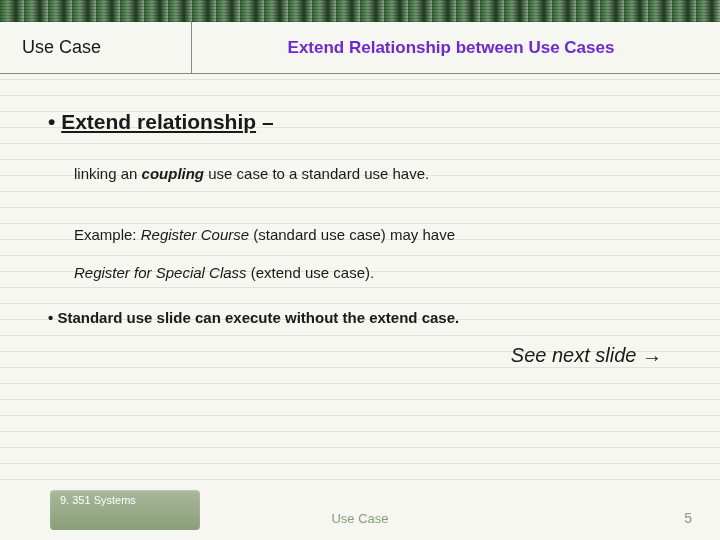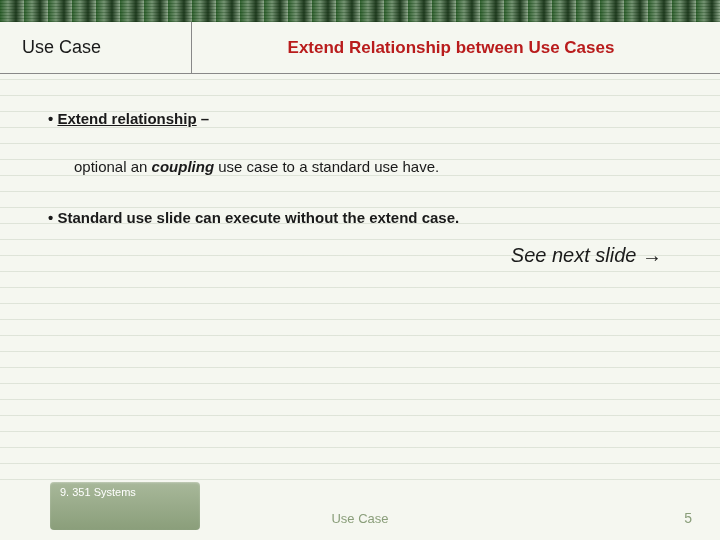--- a/index.html
+++ b/index.html
@@ -36,40 +36,40 @@
     font-size: 18px;
     color: #1a1a1a;
   }
   .header-right {
     flex: 1;
     display: flex;
     align-items: center;
     justify-content: center;
     font-size: 17px;
     font-weight: bold;
-    color: #b91c1c;
+    color: #6d28d9;
     padding-right: 30px;
   }
   .content {
     position: absolute;
     top: 74px;
     left: 0;
     right: 0;
     bottom: 45px;
     padding: 36px 48px 0 48px;
     background-image: repeating-linear-gradient(
       0deg,
       transparent,
       transparent 15px,
       rgba(120, 140, 110, 0.18) 15px,
       rgba(120, 140, 110, 0.18) 16px
     );
   }
   .bullet-line {
-    font-size: 15px;
+    font-size: 21px;
     font-weight: bold;
     color: #1a1a1a;
     margin-bottom: 28px;
   }
   .body-line {
     font-size: 15px;
     color: #1a1a1a;
     margin-left: 26px;
     margin-bottom: 30px;
     line-height: 1.6;
@@ -111,21 +111,21 @@
     right: 0;
     height: 45px;
     display: flex;
     align-items: center;
   }
   .course-box {
     position: absolute;
     left: 50px;
     bottom: 10px;
     width: 150px;
-    height: 48px;
+    height: 40px;
     background: linear-gradient(180deg, #a8b89a 0%, #8a9e7a 100%);
     border-radius: 4px;
     font-size: 11px;
     color: #fff;
     padding: 4px 10px;
     line-height: 1.2;
     box-shadow: inset 0 1px 2px rgba(255,255,255,0.3);
   }
   .footer-center {
     position: absolute;
@@ -154,23 +154,27 @@
   <div class="header-right">Extend Relationship between Use Cases</div>
 </div>
 
 <div class="content">
 
   <div class="bullet-line">
     <span>• </span><span class="underline">Extend relationship</span><span> –</span>
   </div>
 
   <div class="body-line">
-    <span>optional an </span><span class="bolditalic">coupling</span><span> use case to a standard use have.</span>
+    <span>linking an </span><span class="bolditalic">coupling</span><span> use case to a standard use have.</span>
   </div>
 
+  <div class="body-line2">
+    <span>Example: </span><span class="italic">Register Course</span><span> (standard use case) may have </span><br>
+    <span class="italic">Register for Special Class</span><span> (extend use case).</span>
+  </div>
 
   <div class="bullet-line2">• Standard use slide can execute without the extend case.</div>
 
 
   <div class="see-next">
     <span>See next slide </span><span>→</span>
   </div>
 
 </div>
 

